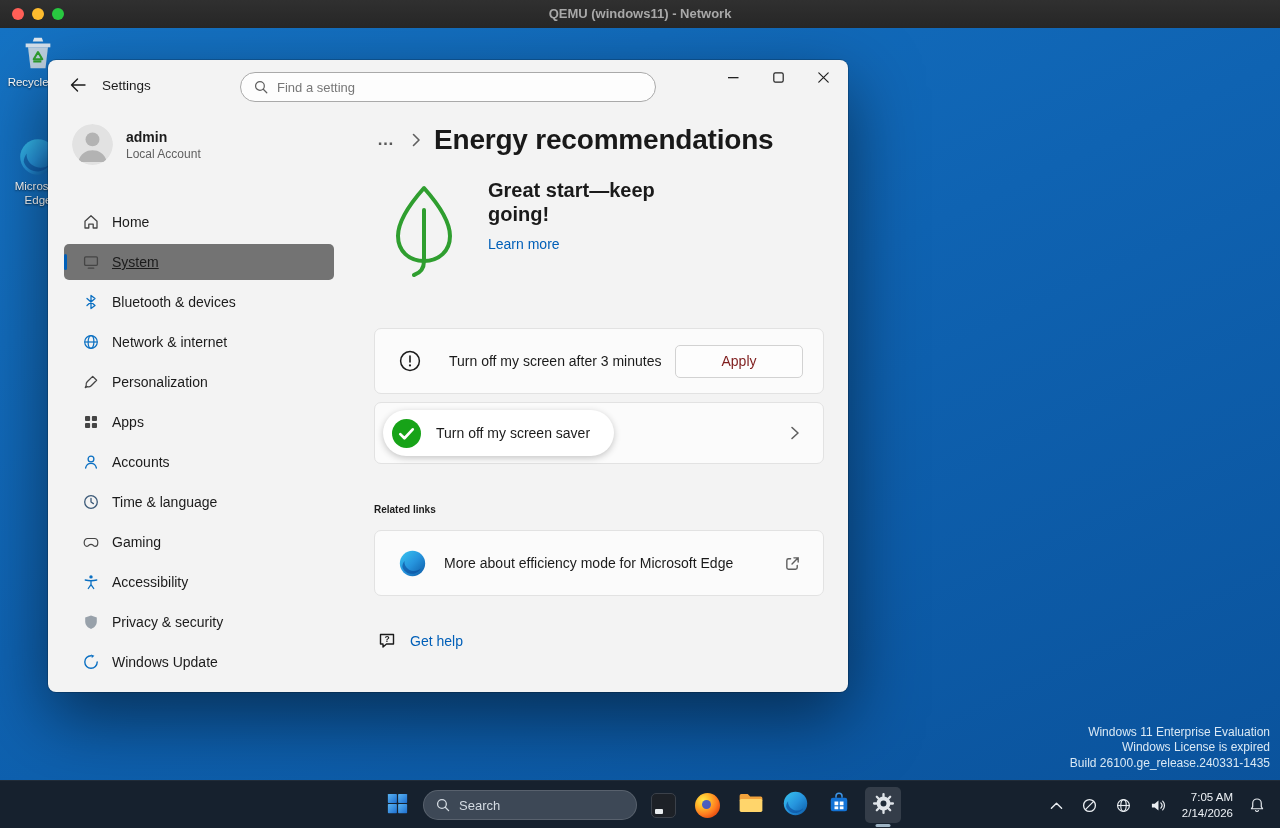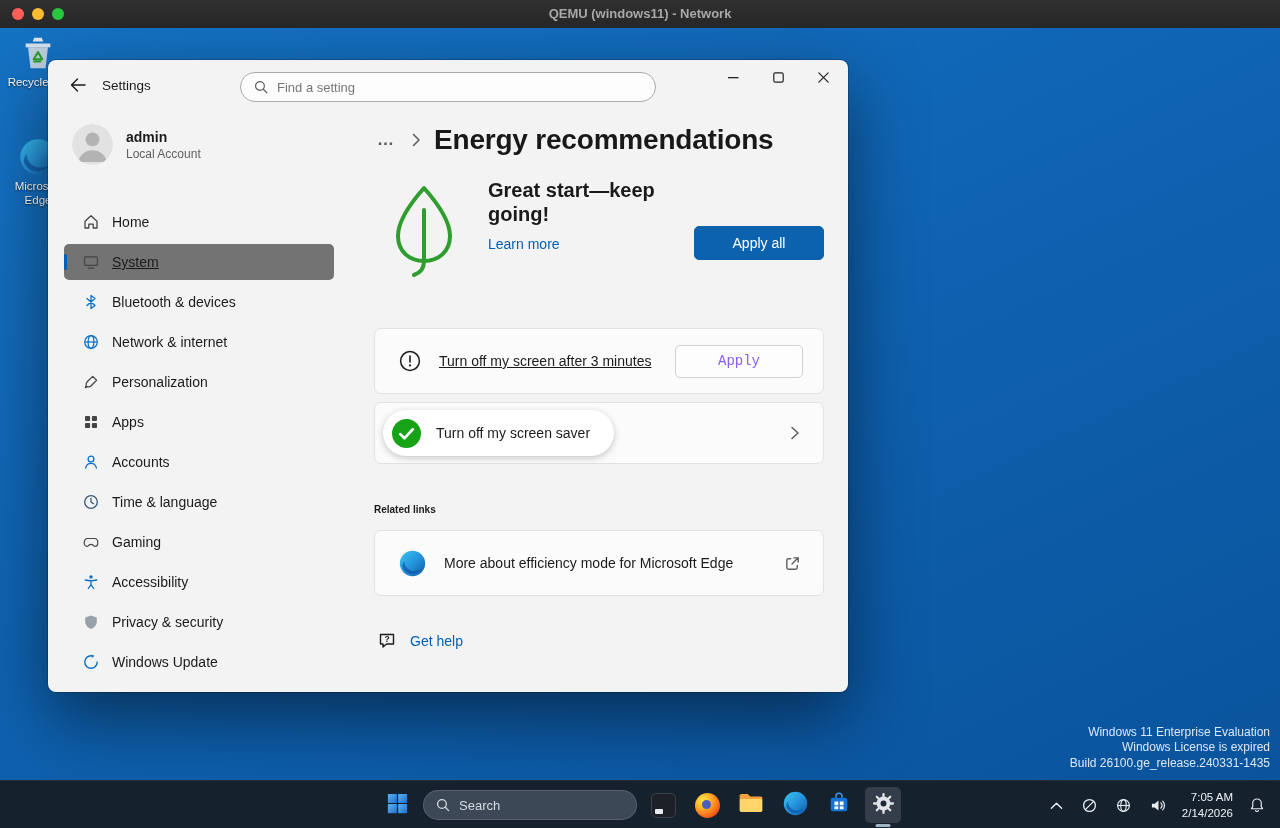--- a/index.html
+++ b/index.html
@@ -56,23 +56,23 @@
   .hero-text h2 { font-size:20px; font-weight:700; line-height:1.22; color:#1a1a1a; margin-bottom:9px; }
   .hero-text p { font-size:14px; line-height:1.4; color:#3a3a3a; margin-bottom:10px; }
   .link { color:#005fb8; font-size:14px; cursor:pointer; }
   .btn-primary { position:absolute; left:320px; top:106px; width:130px; height:34px; background:#0d62ae; border:1px solid #0d62ae; border-radius:5px;
                  color:#fff; font-size:14px; font-family:inherit; cursor:pointer; }
   .card { position:absolute; left:0; width:450px; background:#fbfbfb; border:1px solid #e2e2e2; border-radius:7px; display:flex; align-items:center; }
   .card-1 { top:208px; height:66px; padding:0 20px 0 24px; }
   .card-2 { top:282px; height:62px; padding:0 22px 0 8px; }
   .card-3 { top:410px; height:66px; padding:0 22px 0 24px; gap:18px; cursor:pointer; }
   .card-label { font-size:14px; color:#1b1b1b; }
-  .card-1 .card-label { flex:1; margin-left:18px;text-decoration:underline; }
+  .card-1 .card-label { flex:1; margin-left:28px; }
   .card-3 .card-label { flex:1; }
-  .btn-secondary { width:128px; height:33px; background:#fdfdfd; border:1px solid #d2d2d2; border-radius:5px; font-size:14px; font-family:Liberation Mono, monospace; color:#8b5cf6; cursor:pointer; }
+  .btn-secondary { width:128px; height:33px; background:#fdfdfd; border:1px solid #d2d2d2; border-radius:5px; font-size:14px; font-family:Liberation Sans, sans-serif; color:#7f1d1d; cursor:pointer; }
   .focus-pill { display:flex; align-items:center; gap:15px; height:46px; background:#fff; border-radius:23px; padding:0 24px 0 9px;
                 box-shadow:0 2px 7px rgba(0,0,0,.22); }
   .spacer { flex:1; }
   .related-heading { position:absolute; top:384px; left:0; font-size:10px; font-weight:700; }
   .get-help { position:absolute; top:512px; left:4px; display:flex; align-items:center; gap:14px; cursor:pointer; }
   .icon16 { display:flex; align-items:center; justify-content:center; }
 
   
   .taskbar { position:absolute; left:0; right:0; bottom:0; height:48px; background:#16212e; border-top:1px solid rgba(255,255,255,.05); z-index:10; }
   .tb-center { position:absolute; left:50%; top:0; height:48px; transform:translateX(-50%); display:flex; align-items:center; gap:8px; }
@@ -341,21 +341,20 @@
           <path d="M34 6 C18 24 8 40 8 54 C8 69 19 79 34 79 C49 79 60 69 60 54 C60 40 50 24 34 6 Z" fill="none" stroke="#2f9e2f" stroke-width="4" stroke-linejoin="round"></path>
           <path d="M34 28 V79 C34 86 30 91 24 93" fill="none" stroke="#2f9e2f" stroke-width="4" stroke-linecap="round"></path>
         </svg>
       </div>
 
       <div class="hero-text">
         <h2>Great start—keep going!</h2>
         <span class="link">Learn more</span>
       </div>
 
-      <button class="btn-primary">Apply all</button>
 
       <div class="card card-1">
         <span class="icon16">
           <svg width="22" height="22" viewBox="0 0 22 22">
               <circle cx="11" cy="11" r="9.4" fill="none" stroke="#1b1b1b" stroke-width="1.5"></circle>
               <path d="M11 6v6" stroke="#1b1b1b" stroke-width="1.6" stroke-linecap="round"></path>
               <circle cx="11" cy="15.4" r="1.1" fill="#1b1b1b"></circle>
             </svg>
         </span>
         <span class="card-label">Turn off my screen after 3 minutes</span>

